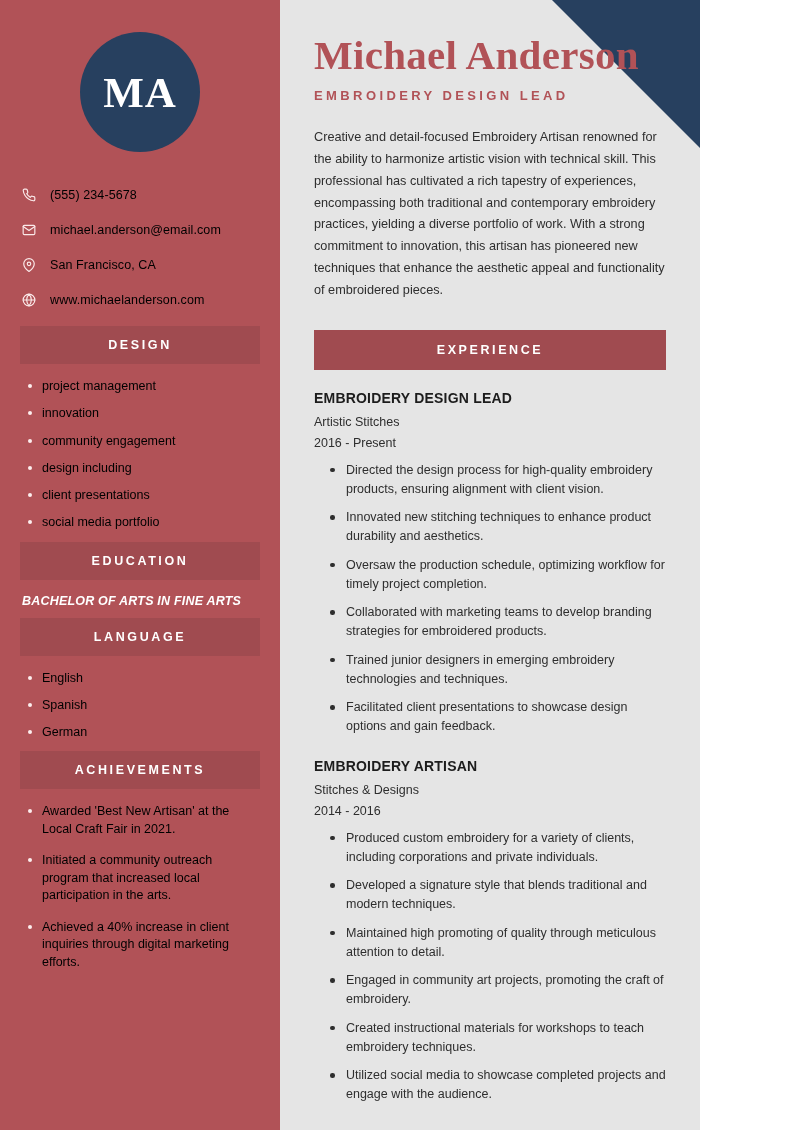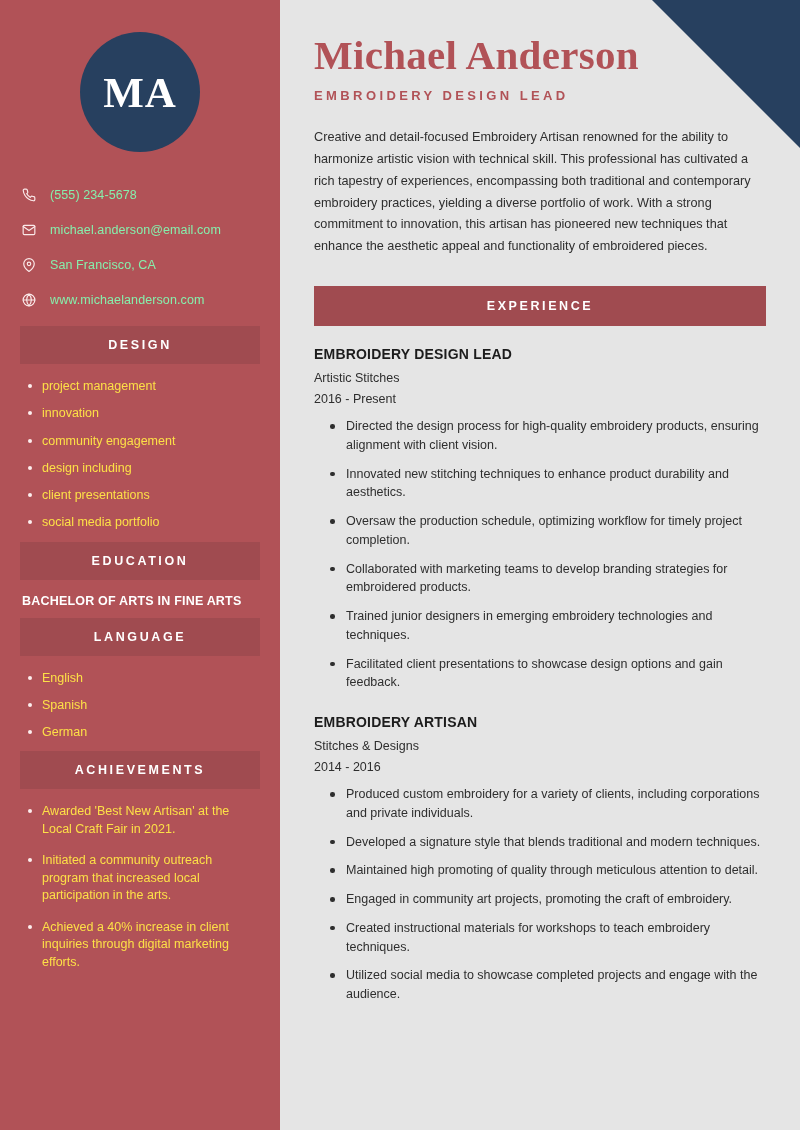--- a/index.html
+++ b/index.html
@@ -4,21 +4,21 @@
 <style>
   * { box-sizing: border-box; margin: 0; padding: 0; }
   html, body {
     width: 800px;
     height: 1130px;
     font-family: "Liberation Sans", sans-serif;
     background: #ffffff;
   }
   .page {
     position: relative;
-    width: 800px;
+    width: 700px;
     height: 1130px;
     display: flex;
     overflow: hidden;
     background: #fdf8e3;
   }
   
   .sidebar {
     width: 280px;
     background: #b15257;
     color: #ffffff;
@@ -47,21 +47,21 @@
   }
   .contact {
     margin-top: 34px;
     padding-left: 2px;
   }
   .contact-row {
     display: flex;
     align-items: center;
     margin-bottom: 17px;
     font-size: 12.5px;
-    color: #86efac;
+    color: #000000;
   }
   .contact-icon {
     width: 22px;
     height: 18px;
     flex: none;
     display: flex;
     align-items: center;
     justify-content: flex-start;
     color: #fbeaea;
   }
@@ -79,38 +79,39 @@
     margin-top: 10px;
     margin-bottom: 14px;
   }
   .bullets { list-style: none; padding-left: 6px; }
   .bullets li {
     position: relative;
     padding-left: 16px;
     font-size: 12.5px;
     line-height: 1.38;
     margin-bottom: 10px;
-    color: #fde047;
+    color: #000000;
   }
   .bullets li:before {
     content: "";
     position: absolute;
     left: 2px;
     top: 6px;
     width: 4px;
     height: 4px;
     border-radius: 50%;
     background: #fdeeee;
   }
   .edu-degree {
     font-size: 12.5px;
     font-weight: bold;
     letter-spacing: .2px;
     padding-left: 2px;
     margin-bottom: 4px;
+    font-style: italic;
   }
   .achv li { margin-bottom: 14px; line-height: 1.4; }
 
   
   .main {
     flex: 1;
     background: #e5e5e5;
     position: relative;
     padding: 34px 34px 0 34px;
   }

